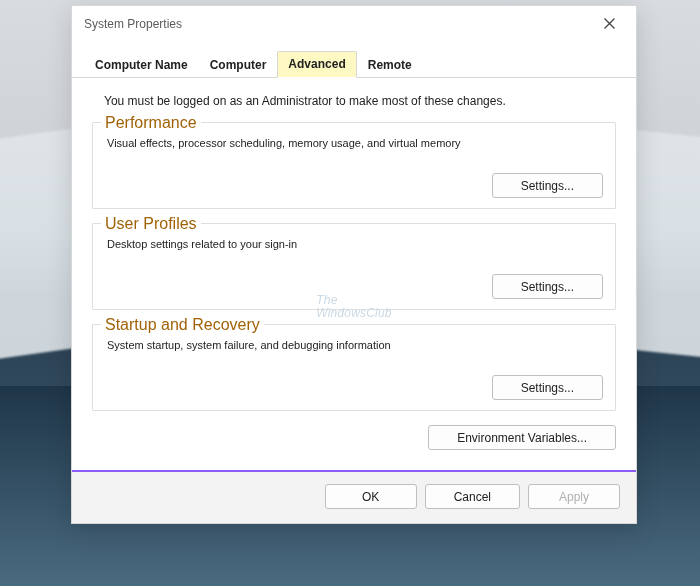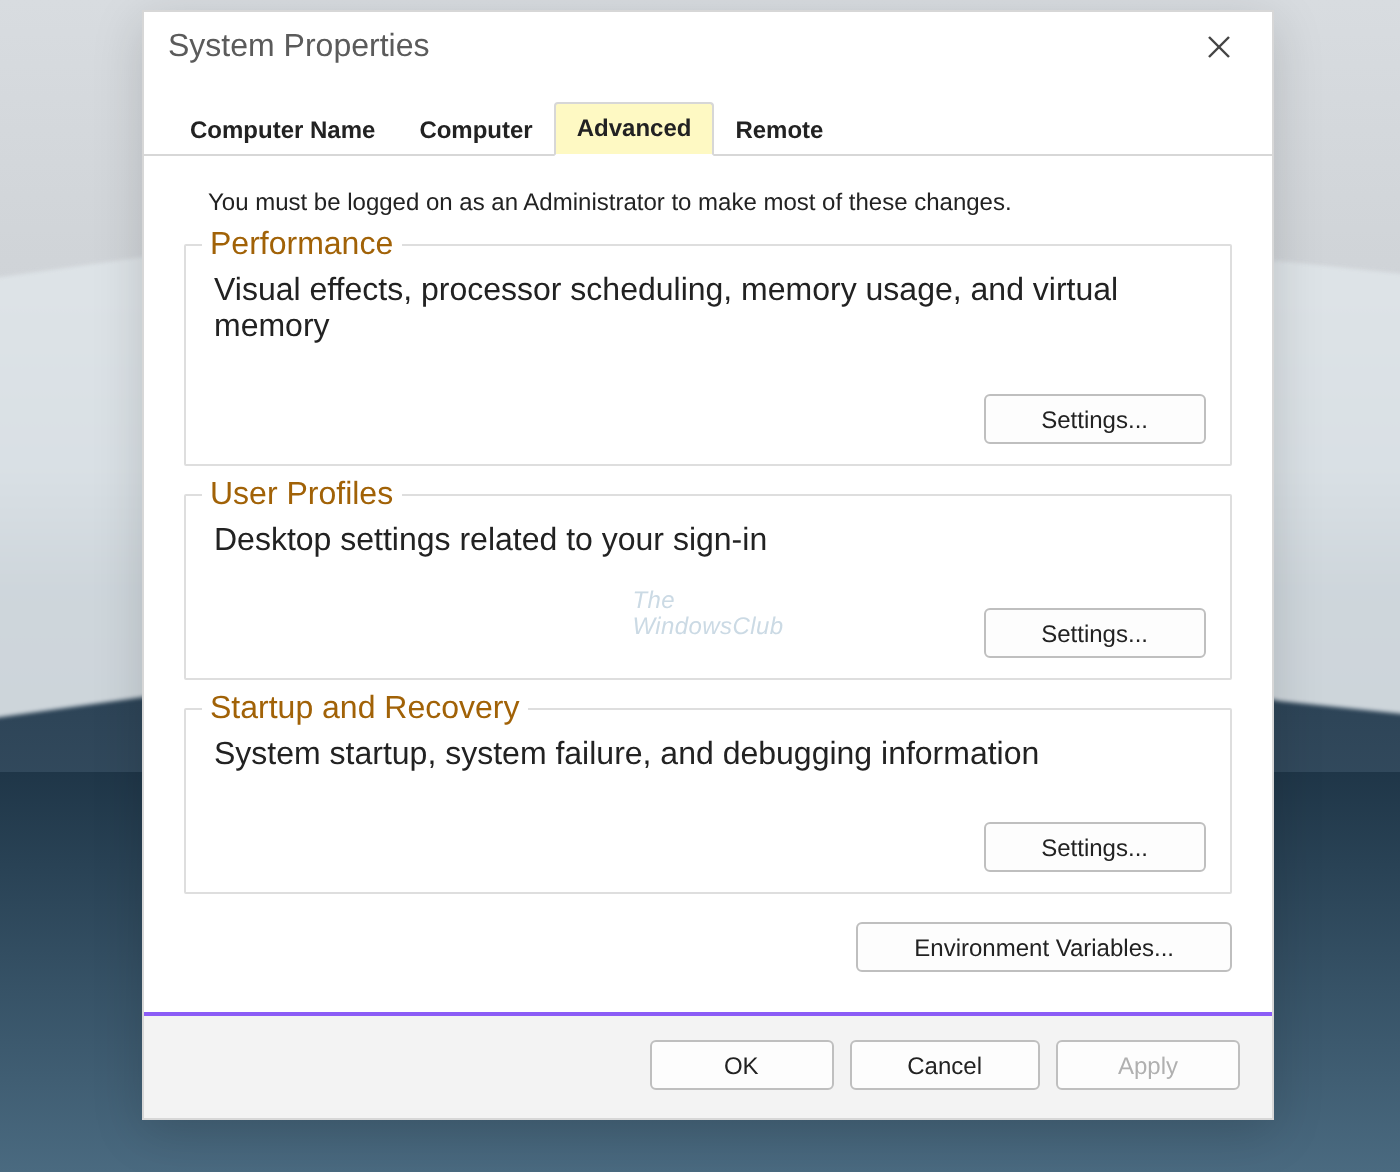--- a/index.html
+++ b/index.html
@@ -49,21 +49,21 @@
     display: flex;
     flex-direction: column;
     box-shadow: 0 6px 24px rgba(0,0,0,0.15);
   }
   .titlebar {
     height: 36px;
     display: flex;
     align-items: center;
     padding: 0 6px 0 12px;
     color: #5b5b5b;
-    font-size: 16px;
+    font-size: 12px;
   }
   .titlebar .title { flex: 1; }
   .close-btn {
     width: 42px;
     height: 32px;
     display: flex;
     align-items: center;
     justify-content: center;
     color: #555;
     font-size: 14px;
@@ -118,21 +118,21 @@
     position: relative;
     top: -9px;
     background: #fff;
     padding: 0 4px;
     margin-left: -4px;
     display: inline-block;
     font-size: 16px;
     color: #a16207;
   }
   .group-desc {
-    font-size: 16px;
+    font-size: 11px;
     color: #222;
     margin: -4px 0 0 2px;
   }
   .group-btnrow {
     display: flex;
     justify-content: flex-end;
     margin-top: 24px;
   }
 
   .btn {

